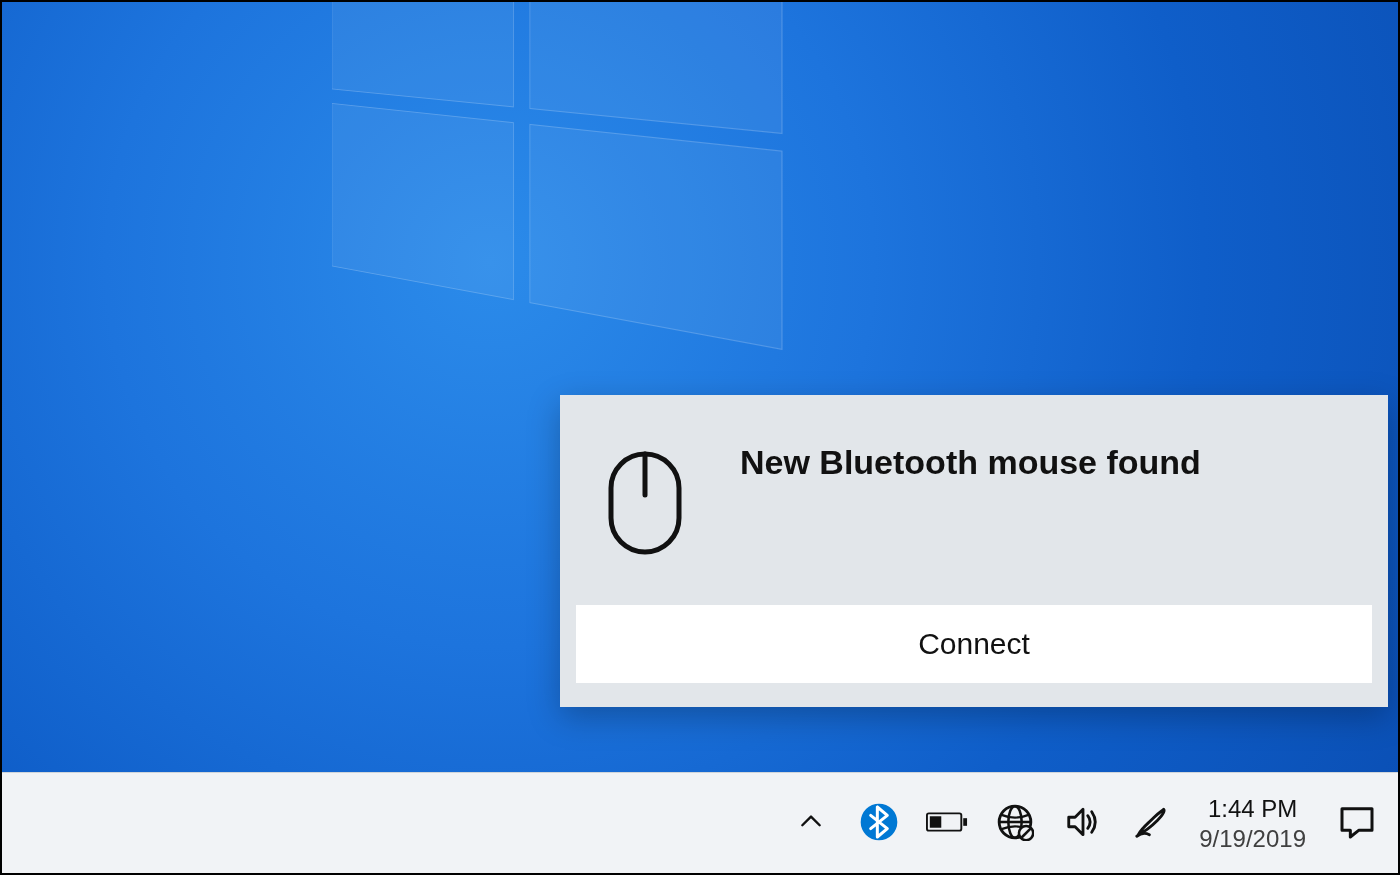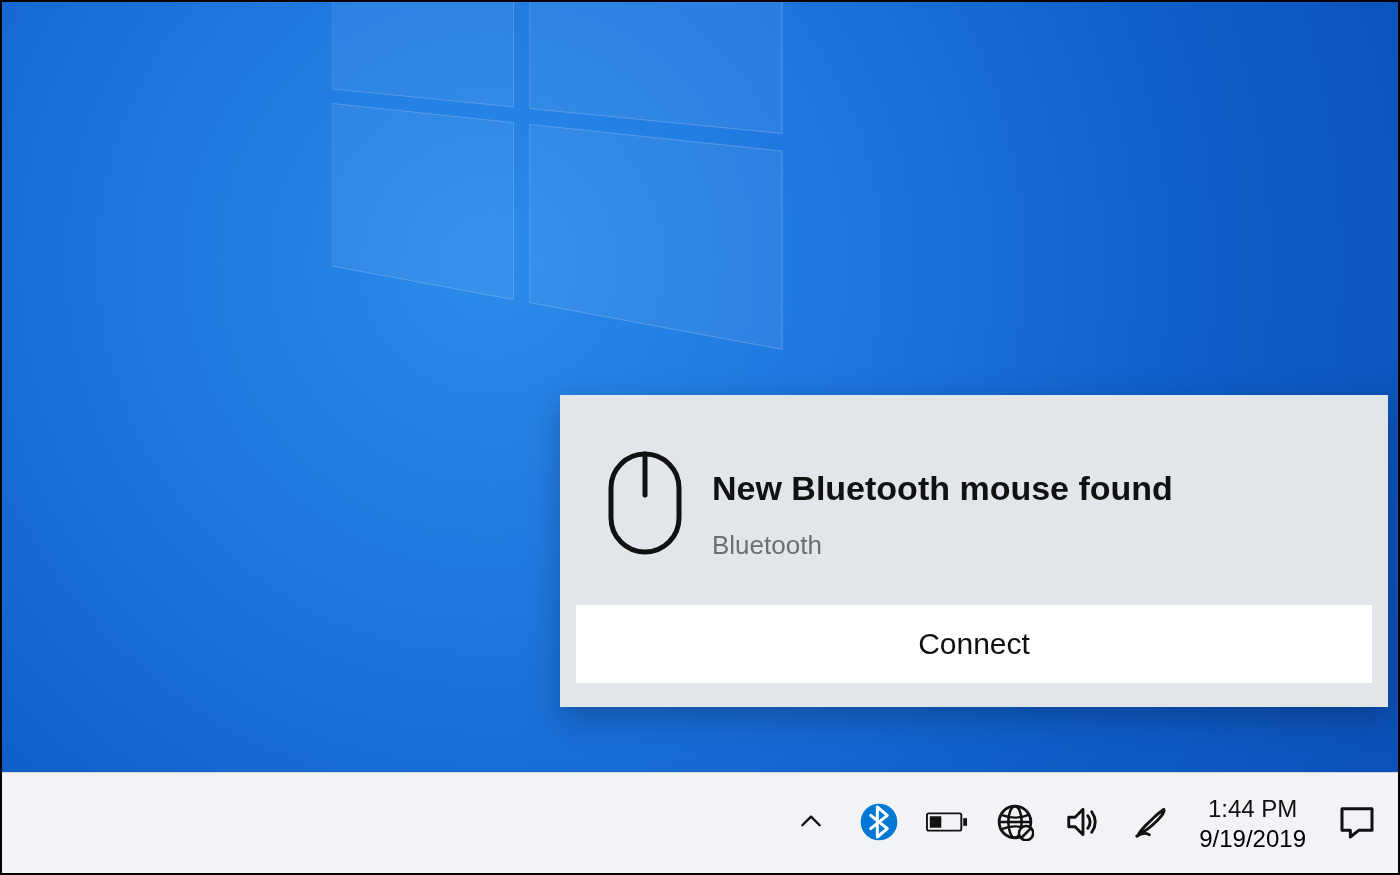--- a/index.html
+++ b/index.html
@@ -35,23 +35,23 @@
     .toast {
       position: absolute;
       right: 12px;
       bottom: 168px;
       width: 828px;
       background: #e2e6ea;
       box-shadow: 0 10px 30px rgba(0,0,0,0.25);
     }
     .toast-body {
       display: flex;
-      gap: 28px;
+      gap: 56px;
       padding: 48px 28px 36px 46px;
-      align-items: flex-end;
+      align-items: flex-start;
     }
     .toast-icon {
       flex: 0 0 auto;
       margin-top: 6px;
     }
     .toast-text .title {
       font-size: 34px;
       font-weight: 600;
       color: #111;
     }
@@ -112,21 +112,21 @@
       display: flex;
       flex-direction: column;
       align-items: center;
       justify-content: center;
       padding: 0 16px;
       cursor: pointer;
       line-height: 1.25;
       height: 103px;
     }
     .clock .time { font-size: 24px; color: #111; }
-    .clock .date { font-size: 24px; color: #000000; }
+    .clock .date { font-size: 24px; color: #404040; }
     .action-center {
       width: 70px;
       height: 103px;
       display: flex;
       align-items: center;
       justify-content: center;
       cursor: pointer;
     }
 
     
@@ -152,21 +152,20 @@
   <div class="toast">
     <div class="toast-body">
       <div class="toast-icon">
         <svg width="78" height="108" viewBox="0 0 78 108">
           <rect x="5" y="5" width="68" height="98" rx="34" ry="34" fill="none" stroke="#111" stroke-width="5"></rect>
           <line x1="39" y1="5" x2="39" y2="46" stroke="#111" stroke-width="5" stroke-linecap="round"></line>
         </svg>
       </div>
       <div class="toast-text">
         <div class="title">New Bluetooth mouse found</div>
-        <div class="source">Bluetooth</div>
       </div>
     </div>
     <div class="toast-actions">
       <button class="btn">Connect</button>
     </div>
   </div>
 
   <div class="taskbar">
     <div class="tray">
 

